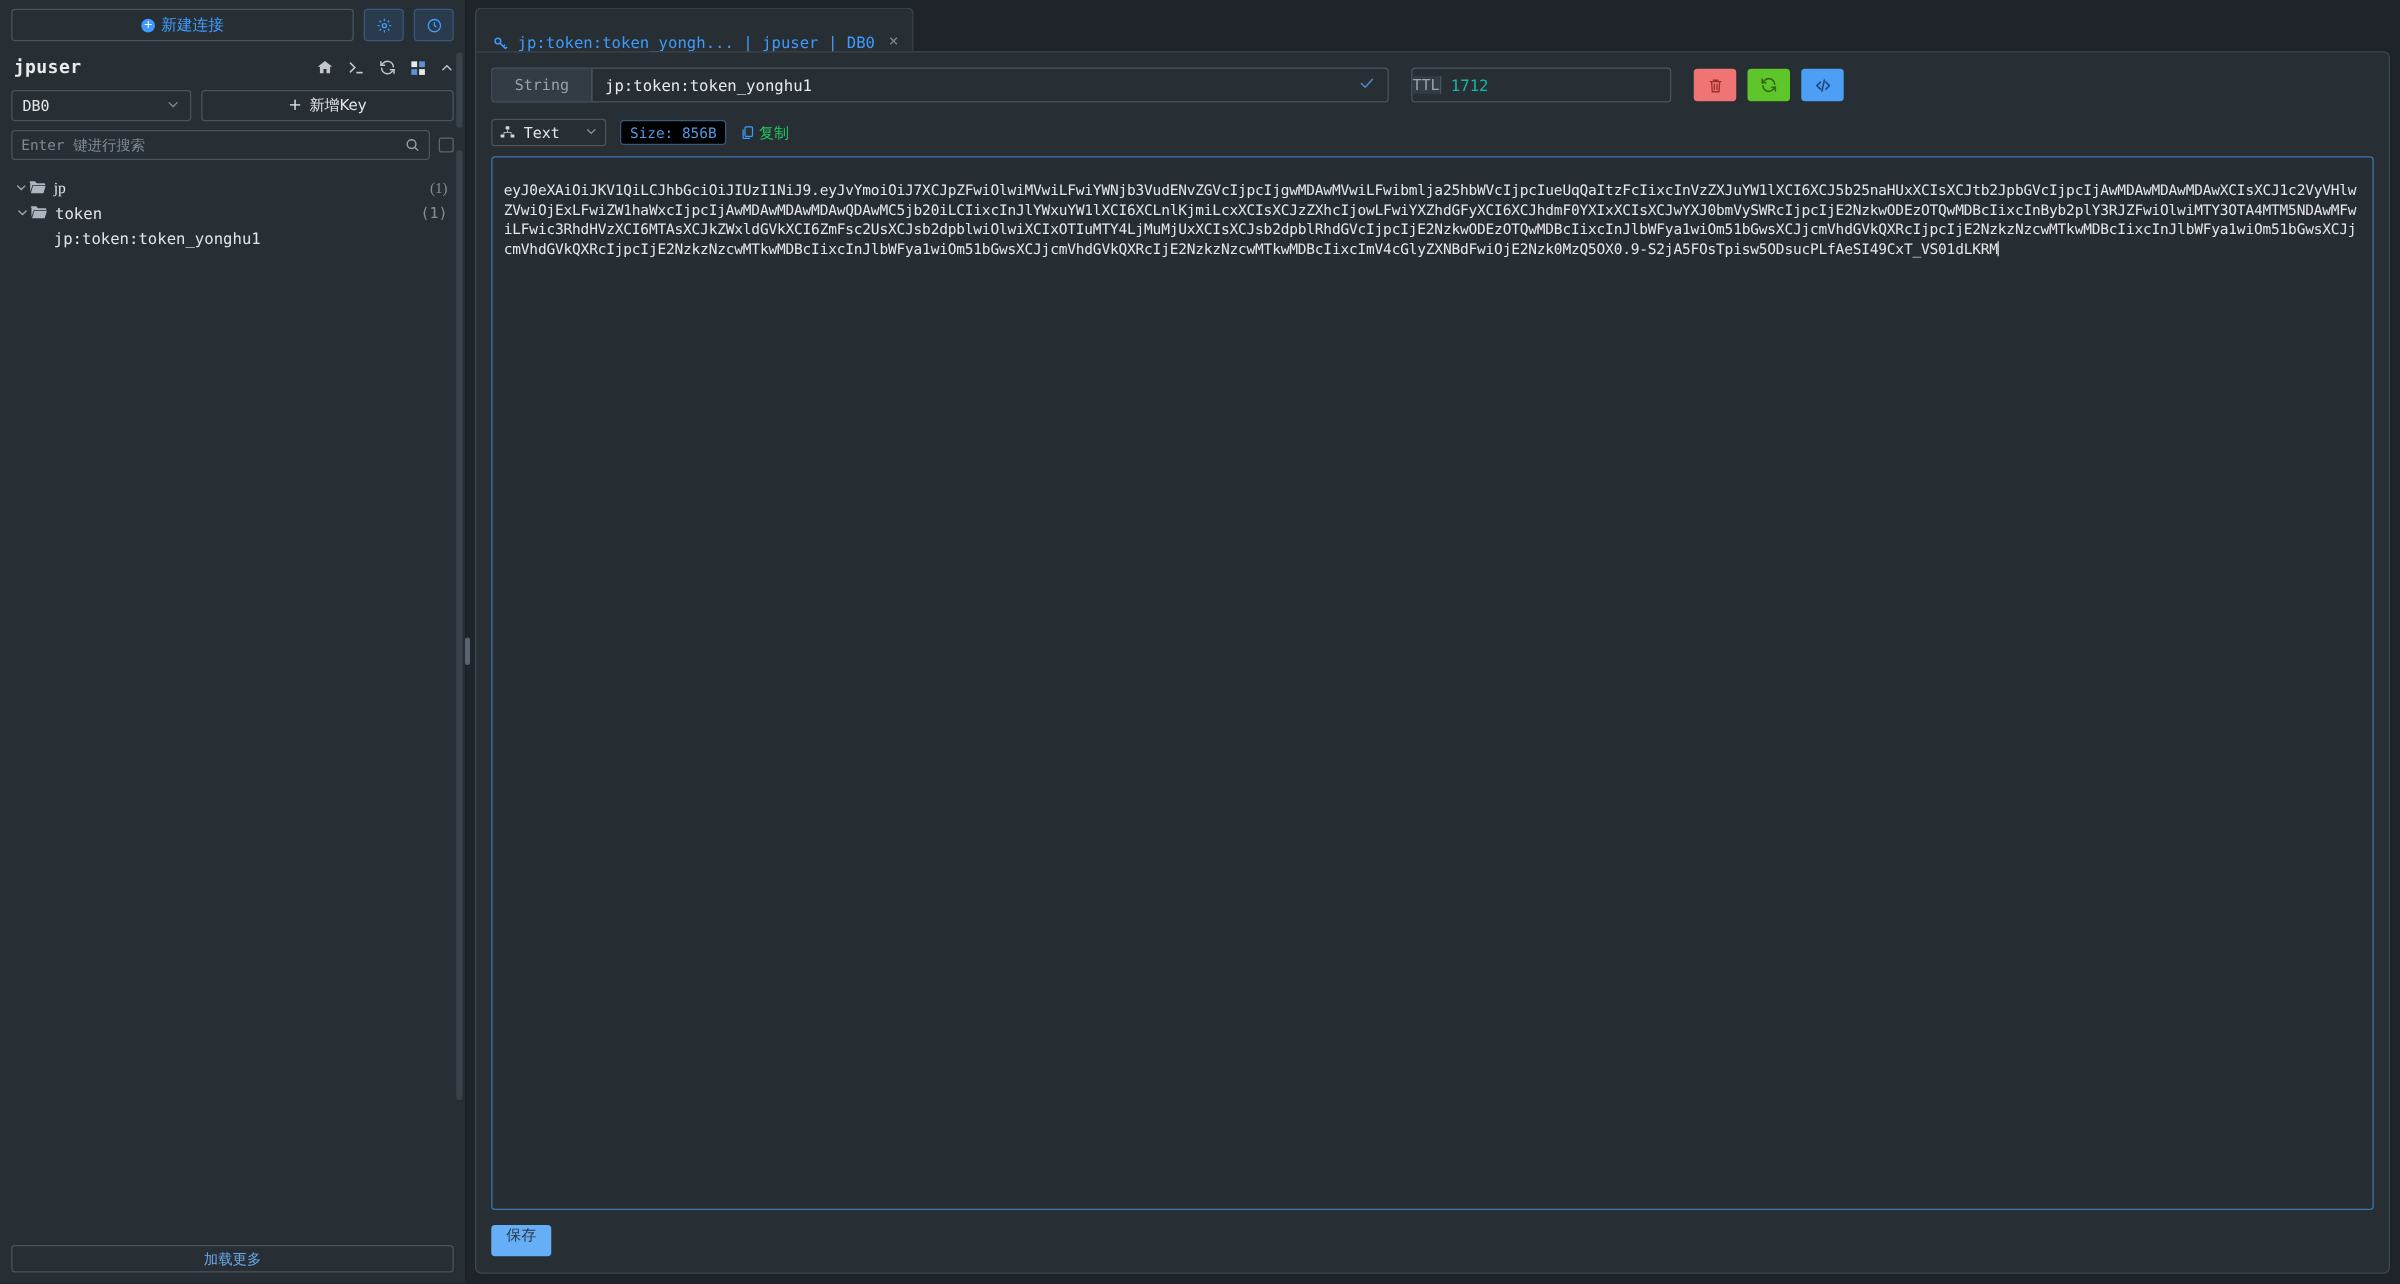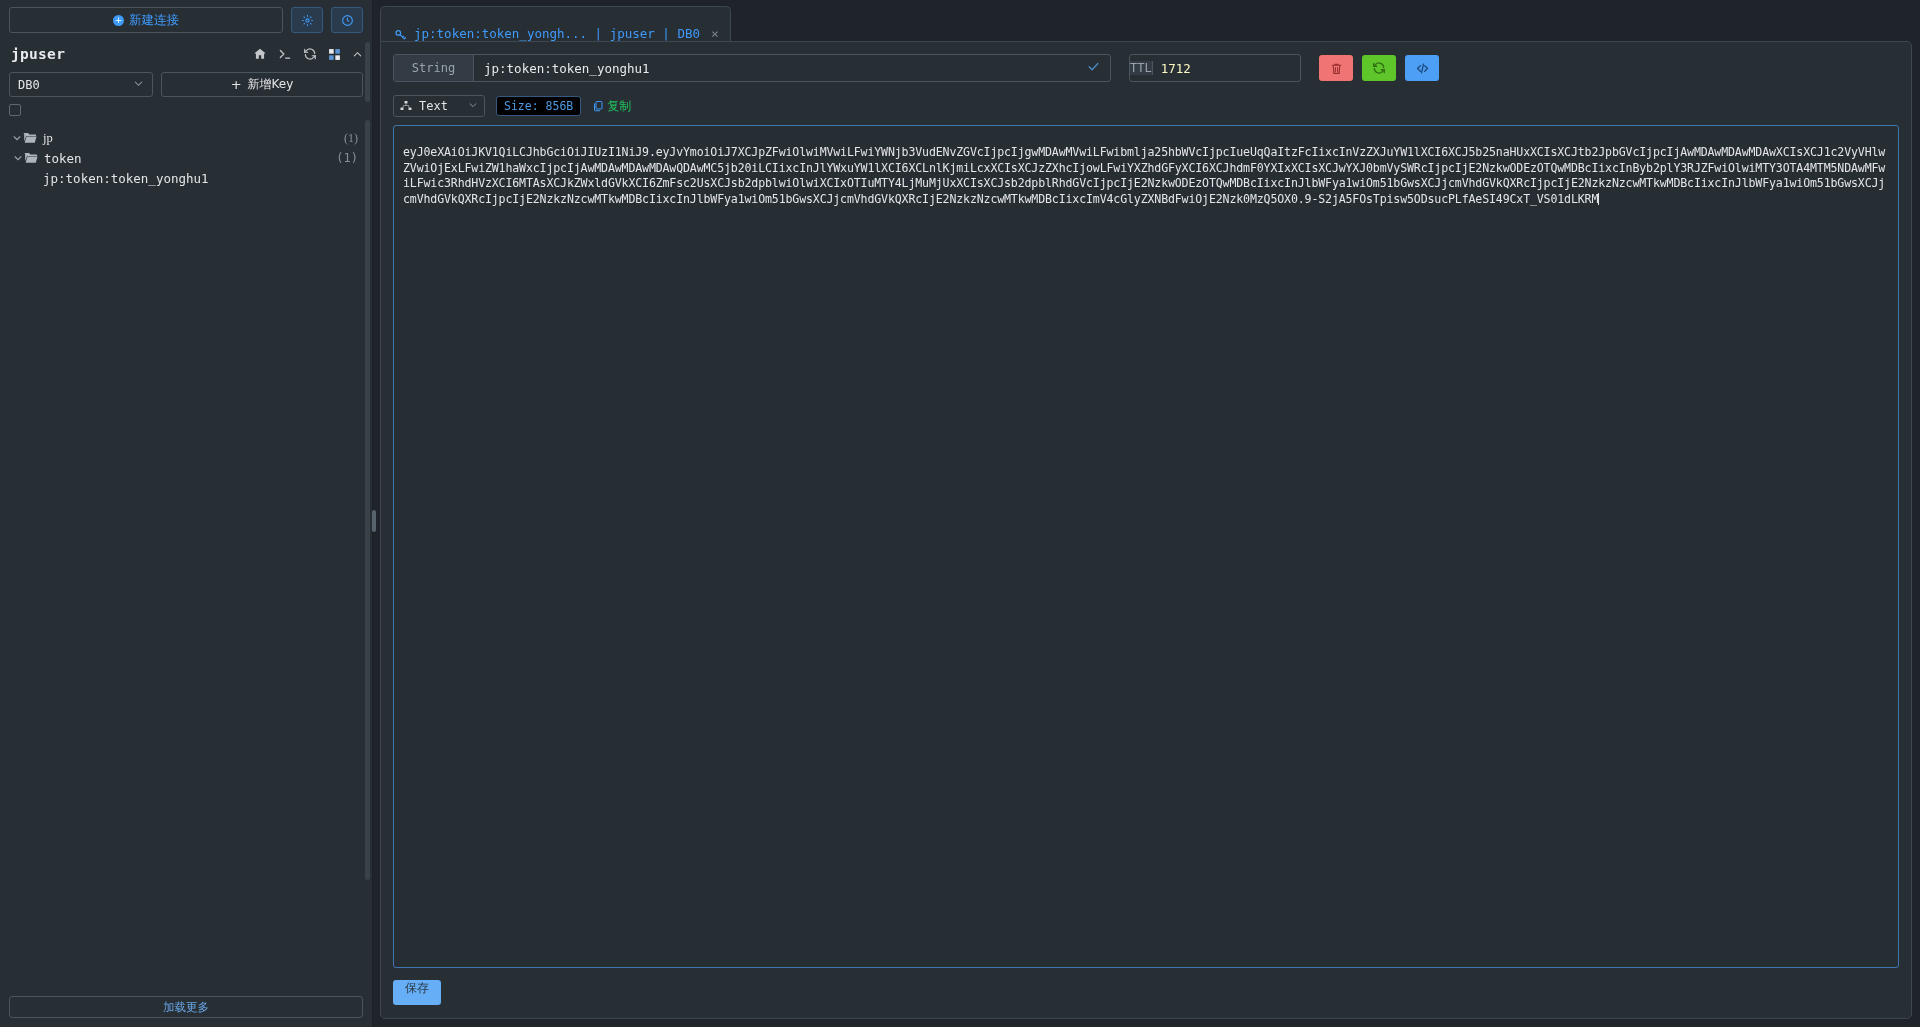--- a/index.html
+++ b/index.html
@@ -284,35 +284,35 @@
   }
   .keyname-group .ok { color: #4a8ec9; font-size: 13px; }
 
   .ttl-group {
     display: flex;
     height: 28px;
     border: 1px solid #4a555e;
     border-radius: 3px;
     overflow: hidden;
     margin-left: 18px;
-    width: 172px;
+    width: 208px;
     align-items: center;
   }
   .ttl-group .tag {
     width: 52px;
     background: #333c44;
     color: #9aa3ac;
     font-size: 12px;
     display: flex; align-items: center; justify-content: center;
     border-right: 1px solid #4a555e;
   }
   .ttl-group .fld { flex: 1; display: flex; align-items: center; padding: 0 8px; gap: 6px; }
   .ttl-group .fld input {
     flex: 1; background: transparent; border: none; outline: none;
-    color: #fef9c3; font-size: 12.5px;
+    color: #14b8a6; font-size: 12.5px;
     font-family: "DejaVu Sans Mono", monospace;
   }
 
   .act-btns { display: flex; gap: 9px; margin-left: 18px; }
   .act-btn {
     width: 34px; height: 26px;
     border-radius: 3px;
     border: none;
     display: flex; align-items: center; justify-content: center;
     cursor: pointer;
@@ -472,20 +472,29 @@
             </svg>
         </span>
       </div>
       <div class="btn-addkey">
         <span class="pl">+</span>
         <span>新增Key</span>
       </div>
     </div>
 
     <div class="sb-search-row">
+      <div class="search-box">
+        <input placeholder="Enter 键进行搜索" style="">
+        <span class="mag">
+          <svg width="12" height="12" viewBox="0 0 24 24" fill="none" stroke="#9aa3ac" stroke-width="2.2">
+              <circle cx="10.5" cy="10.5" r="7"></circle>
+              <path d="M16 16l5 5"></path>
+            </svg>
+        </span>
+      </div>
       <div class="search-cb"></div>
     </div>
 
     <div class="tree">
 
     <div class="tree-row" style="padding-left: 10px; font-family: Liberation Serif, serif;">
           <span class="arrow">
             <svg width="10" height="10" viewBox="0 0 24 24" fill="none" stroke="#9aa3ac" stroke-width="2.6" stroke-linecap="round">
               <path d="M5 9l7 7 7-7"></path>
             </svg>

